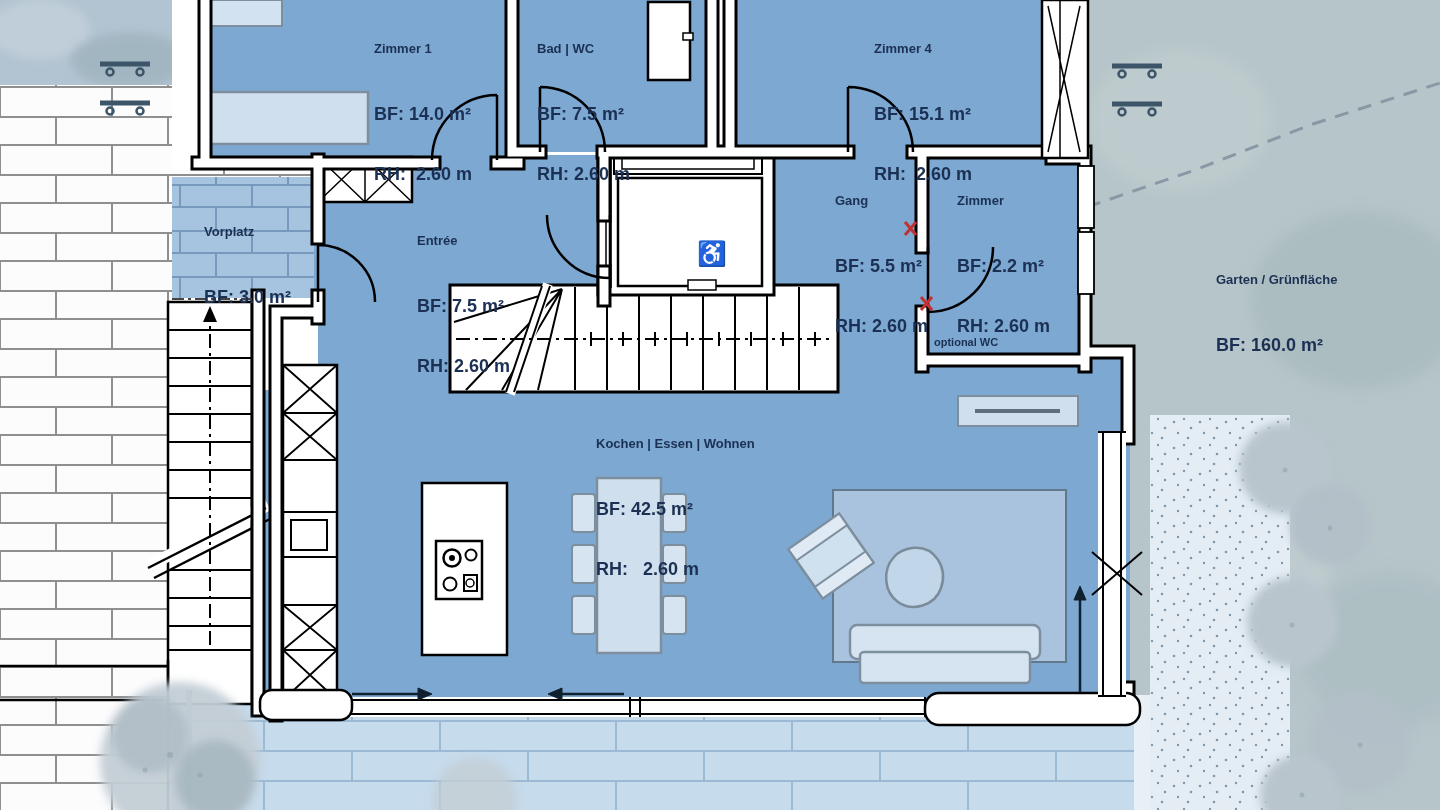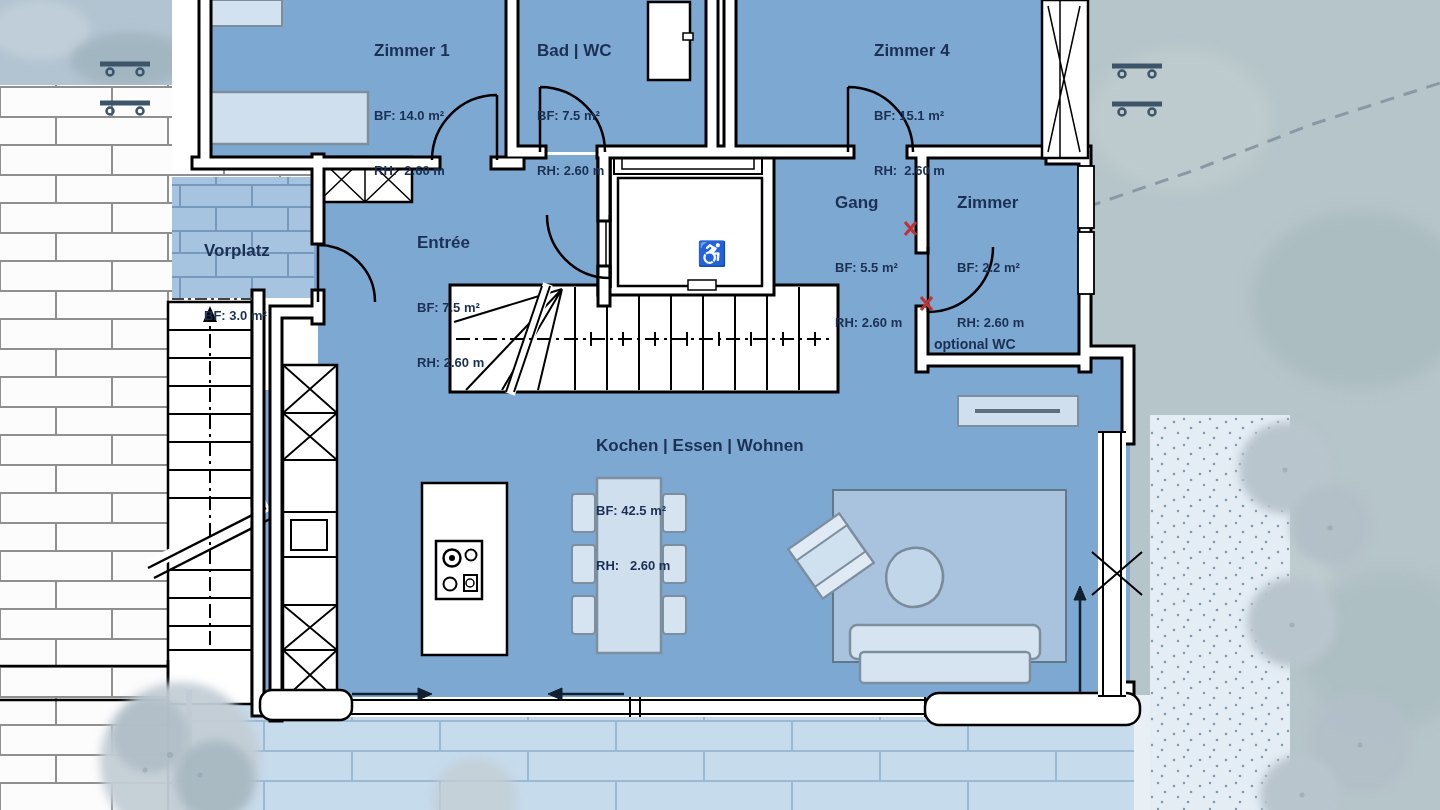--- a/index.html
+++ b/index.html
@@ -1,27 +1,27 @@
 <!DOCTYPE html>
 <html><head>
 <meta charset="utf-8">
 <style>
   html,body{margin:0;padding:0;background:#fff;}
   #plan{position:relative;width:1440px;height:810px;overflow:hidden;
         font-family:"Liberation Sans",sans-serif;background:#fff;}
   #plan svg{position:absolute;left:0;top:0;}
   .room-label{position:absolute;color:#1b3053;white-space:pre;z-index:5;line-height:1.1;}
-  .room-label .t{display:block;font-size:17px;font-weight:bold;margin-bottom:8px;}
-  .room-label .d{display:block;font-size:13px;font-weight:bold;margin-top:5px;}
-  .small-label{position:absolute;color:#1b3053;font-size:14px;font-weight:bold;z-index:5;}
+  .room-label .t{display:block;font-size:13px;font-weight:bold;margin-bottom:8px;}
+  .room-label .d{display:block;font-size:18px;font-weight:bold;margin-top:5px;}
+  .small-label{position:absolute;color:#1b3053;font-size:11px;font-weight:bold;z-index:5;}
   
   #lbl-zimmer1{left:374px;top:7px;}
   #lbl-bad{left:537px;top:7px;}
   #lbl-zimmer2{left:874px;top:7px;}
-  #lbl-vorplatz{left:204px;top:207px;}
+  #lbl-vorplatz{left:204px;top:190px;}
   #lbl-entree{left:417px;top:199px;}
   #lbl-gang{left:835px;top:159px;}
   #lbl-reduit{left:957px;top:159px;}
   #lbl-wohnen{left:596px;top:402px;}
   #lbl-garten{left:1216px;top:238px;}
   #lbl-optwc{left:934px;top:336px;}
 </style>
 </head>
 <body>
 
@@ -330,14 +330,18 @@
   <div class="room-label" id="lbl-reduit">
     <span class="t">Zimmer</span>
     <span class="d">BF: 2.2 m²</span>
     <span class="d">RH: 2.60 m</span>
   </div>
   <div class="room-label" id="lbl-wohnen">
     <span class="t">Kochen | Essen | Wohnen</span>
     <span class="d">BF: 42.5 m²</span>
     <span class="d">RH:   2.60 m</span>
   </div>
+  <div class="room-label" id="lbl-garten">
+    <span class="t">Garten / Grünfläche</span>
+    <span class="d">BF: 160.0 m²</span>
+  </div>
   <div class="small-label" id="lbl-optwc">optional WC</div>
 </div>
 
 </body></html>

